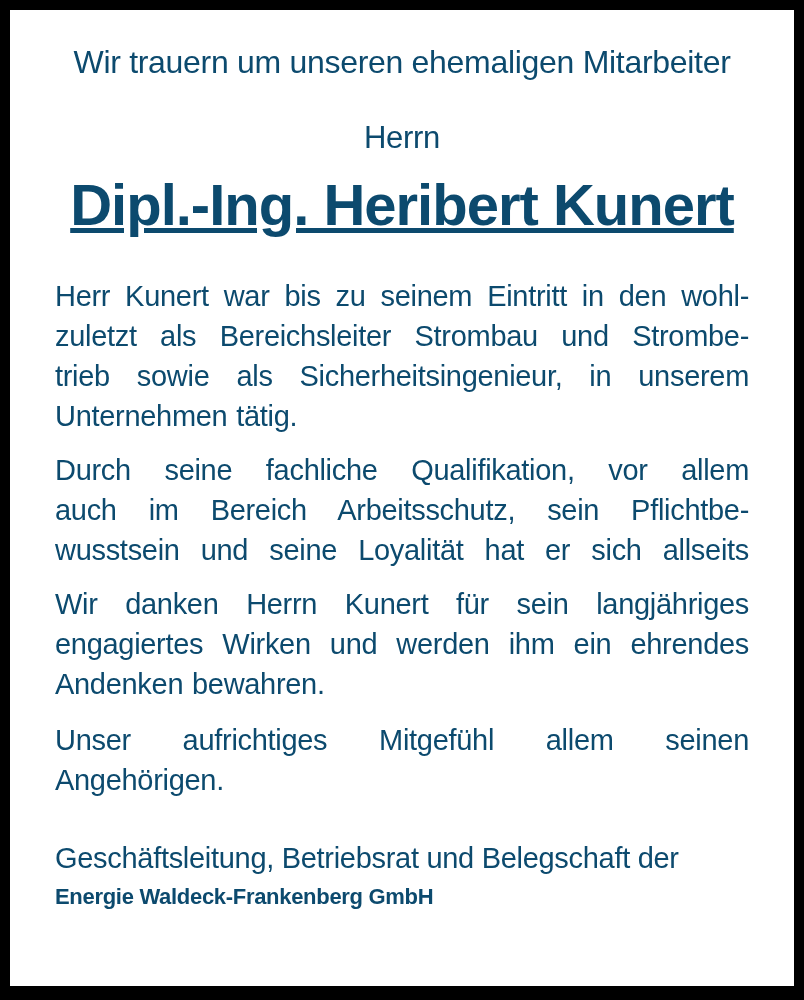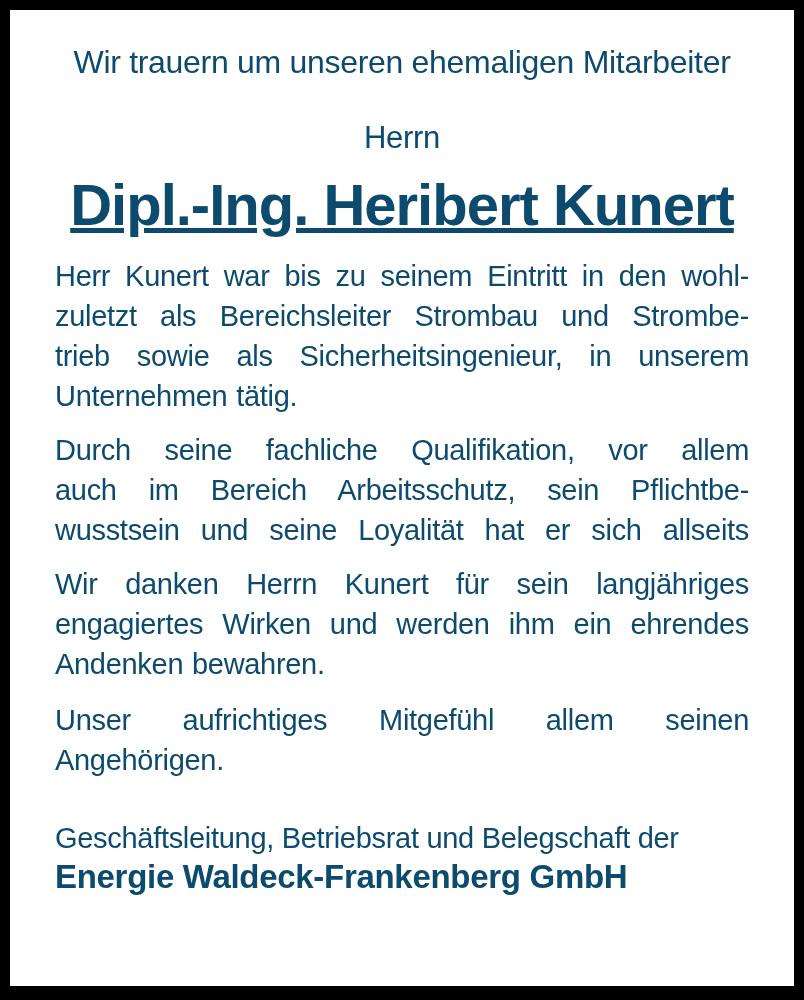--- a/index.html
+++ b/index.html
@@ -55,21 +55,21 @@
     white-space: nowrap;
     letter-spacing: -1px;
     text-decoration: underline;
   }
   .para {
     margin-top: 14px;
     font-size: 29px;
     line-height: 40px;
   }
   .para.first {
-    margin-top: 20px;
+    margin-top: 40px;
   }
   .para.single {
     margin-top: 16px;
   }
   .line {
     text-align: justify;
     text-align-last: justify;
     word-spacing: 1px;
   }
   .line.last {
@@ -78,21 +78,21 @@
   .closing {
     margin-top: 38px;
     text-align: left;
   }
   .closing-line {
     font-size: 29px;
     line-height: 40px;
     white-space: nowrap;
   }
   .closing-company {
-    font-size: 33px;
+    font-size: 22px;
     line-height: 38px;
     font-weight: bold;
     white-space: nowrap;
   }
 </style>
 </head>
 <body>
 
 <div class="notice-frame">
   <div class="notice-content">

